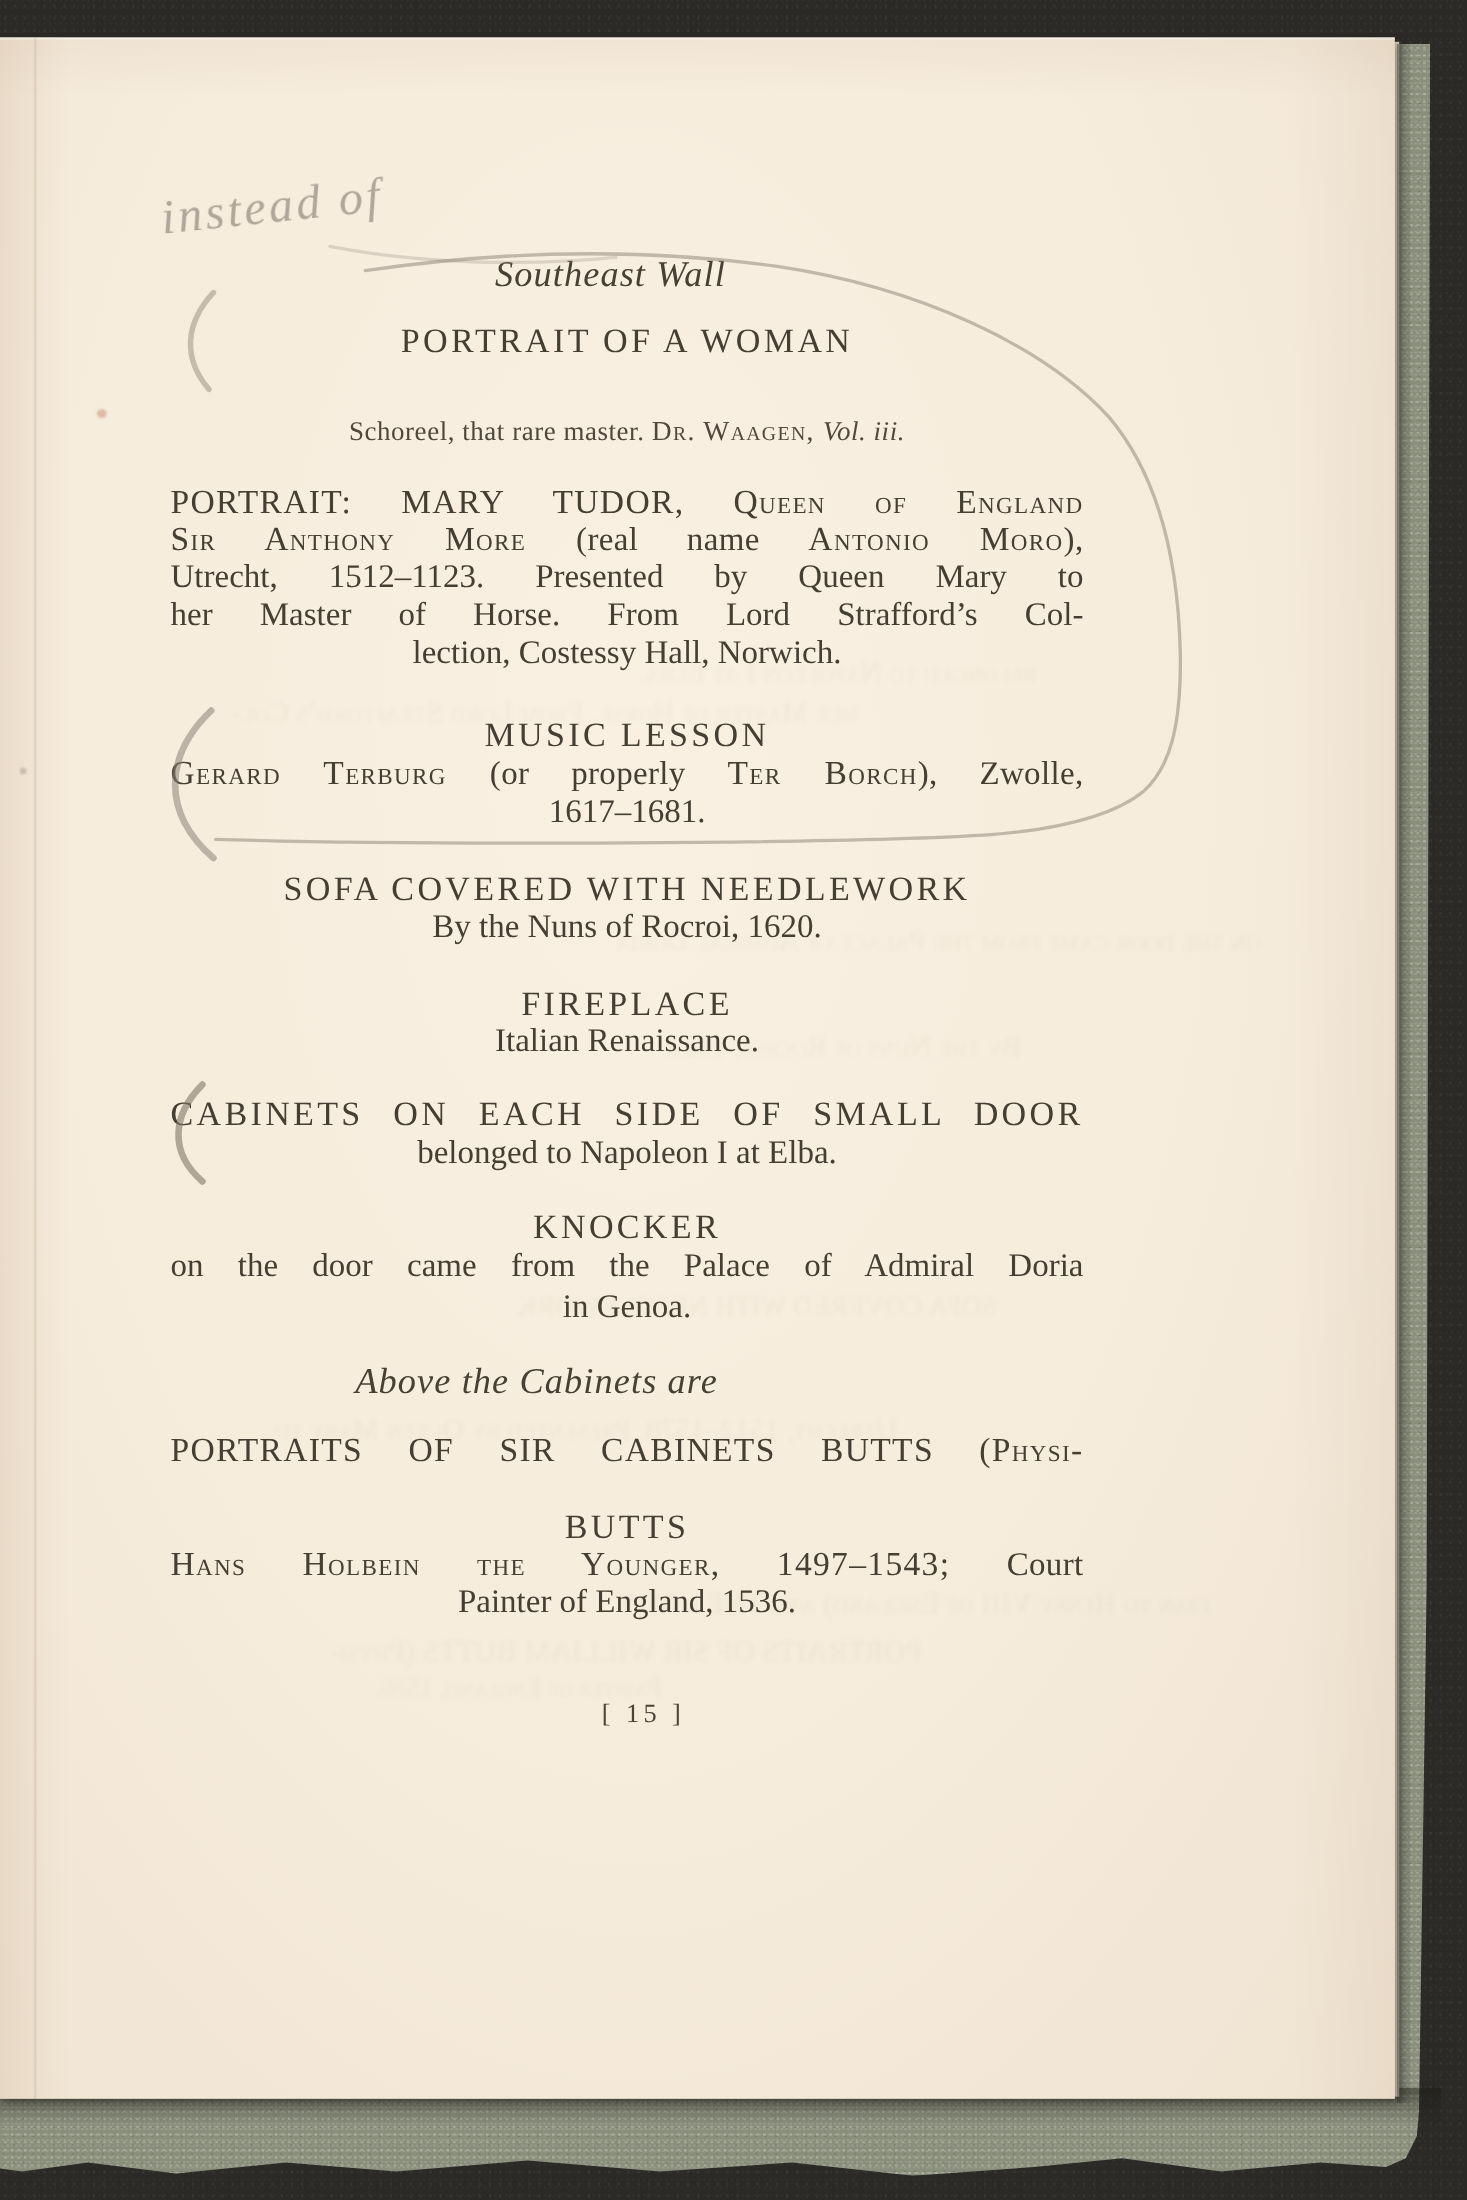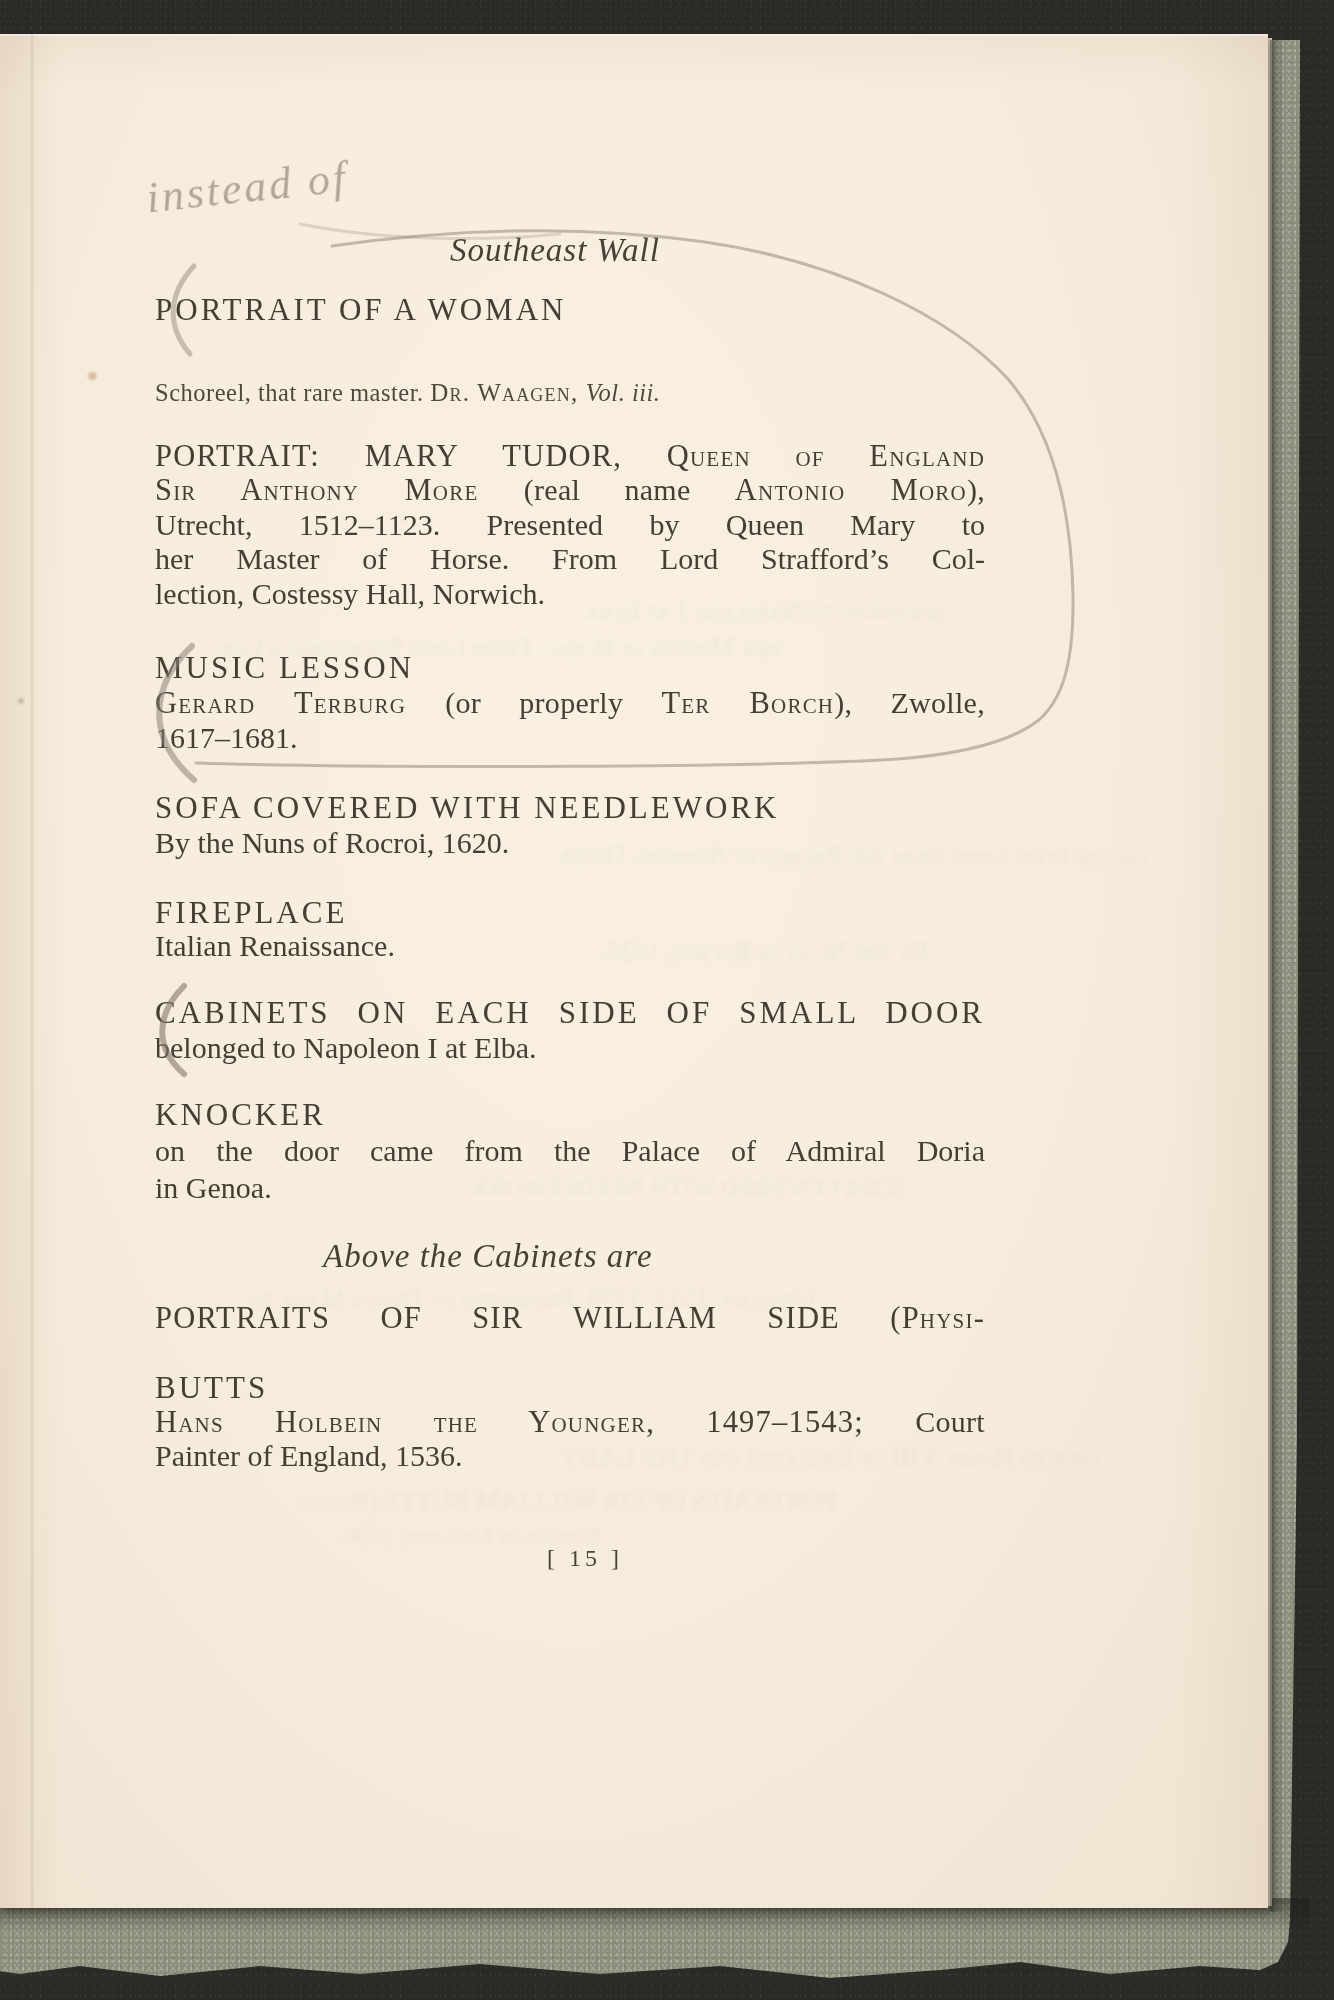--- a/index.html
+++ b/index.html
@@ -35,21 +35,21 @@
     background:
       linear-gradient(to right,rgba(205,180,155,.28),rgba(205,180,155,0) 62px),
       linear-gradient(to left,rgba(190,165,140,.15),rgba(190,165,140,0) 95px),
       linear-gradient(to bottom,rgba(190,165,140,.12),rgba(190,165,140,0) 55px),
       radial-gradient(ellipse at 45% 35%,#f9f0e2 0%,#f6ecdc 55%,#efe3d1 100%);
     box-shadow:inset 0 2px 0 rgba(255,255,255,.45), 3px 4px 7px rgba(22,20,16,.45);
     color:#453e33;
   }
   .crease{position:absolute;left:30px;top:0;width:4px;height:100%;
     background:linear-gradient(to right,rgba(150,125,100,0),rgba(150,125,100,.2) 50%,rgba(150,125,100,0));}
-  .ln{position:absolute;left:155px;width:830px;height:40px;font-size:30px;line-height:36px;white-space:nowrap;}
+  .ln{position:absolute;left:155px;width:830px;height:40px;font-size:30px;line-height:36px;white-space:nowrap;text-align:center;}
   .just{white-space:normal;text-align:justify;text-align-last:justify;}
   .caps{font-size:31px;letter-spacing:3px;}
   .sc,span.sc{font-variant:small-caps;font-size:30.5px;letter-spacing:1.2px;}
   span.rm{font-variant:normal;font-size:30px;letter-spacing:.3px;}
   .cit{font-size:24.5px;color:#50483c;letter-spacing:.5px;}
   .cit .sc{font-size:25px;}
   .it{font-style:italic;}
   .header-it{position:absolute;font-style:italic;font-size:33px;letter-spacing:1px;color:#474034;white-space:nowrap;}
   .pagenum{position:absolute;font-size:24px;letter-spacing:4px;color:#4a4337;}
   .annotation{
@@ -110,21 +110,21 @@
 
   <div class="ln caps just" style="top:961px">CABINETS ON EACH SIDE OF SMALL DOOR</div>
   <div class="ln" style="top:996px">belonged to Napoleon I at Elba.</div>
 
   <div class="ln caps" style="top:1063px">KNOCKER</div>
   <div class="ln just" style="top:1099px">on the door came from the Palace of Admiral Doria</div>
   <div class="ln" style="top:1136px">in Genoa.</div>
 
   <div class="header-it" style="left:323px;top:1204px">Above the Cabinets are</div>
 
-  <div class="ln sc just" style="top:1266px">PORTRAITS OF SIR WILLIAM SIDE (Physi-</div>
+  <div class="ln sc just" style="top:1266px">PORTRAITS OF SIR CABINETS BUTTS (Physi-</div>
   <div class="ln caps" style="top:1336px">BUTTS</div>
   <div class="ln just" style="top:1370px"><span class="sc">Hans Holbein the Younger, 1497–1543; </span><span class="rm">Court</span></div>
   <div class="ln" style="top:1404px">Painter of England, 1536.</div>
 
   <div class="pagenum" style="left:547px;top:1511px">[ 15 ]</div>
 
   <div class="speck" style="left:88px;top:338px;width:9px;height:8px;background:rgba(186,130,90,.45);filter:blur(1px)"></div>
   <div class="speck" style="left:18px;top:664px;width:6px;height:6px;background:rgba(130,118,105,.35);filter:blur(1px)"></div>
 
   <svg class="pencil" viewBox="0 0 1268 1874">

